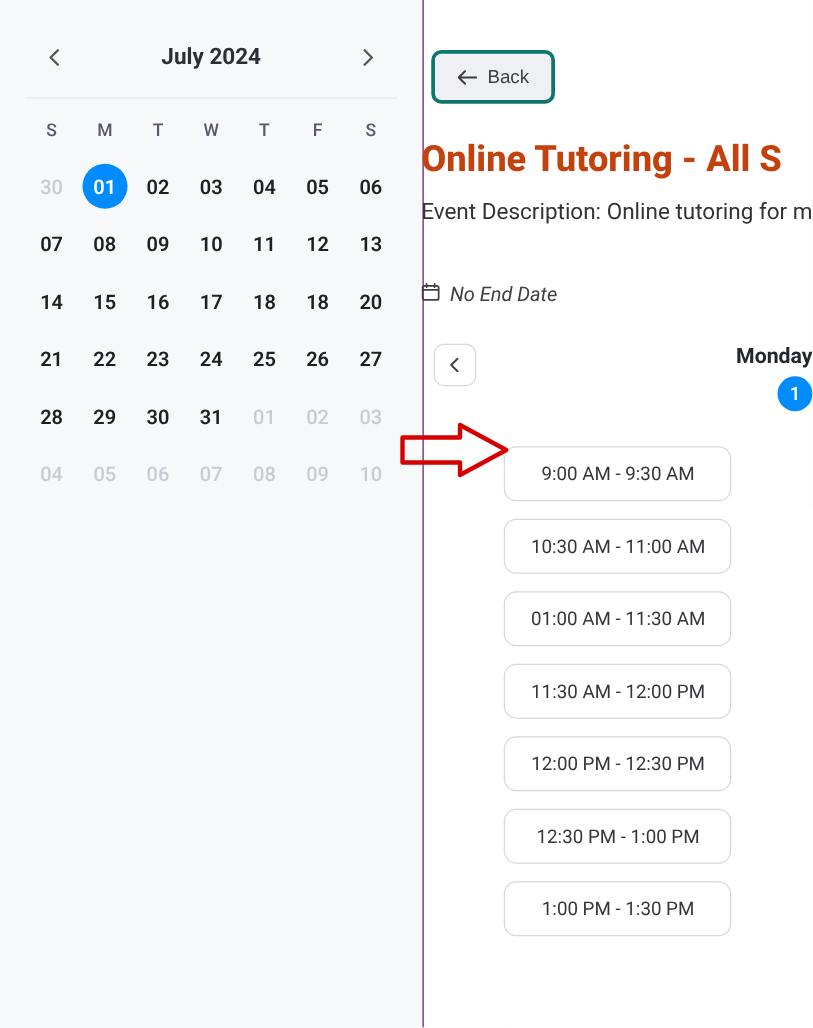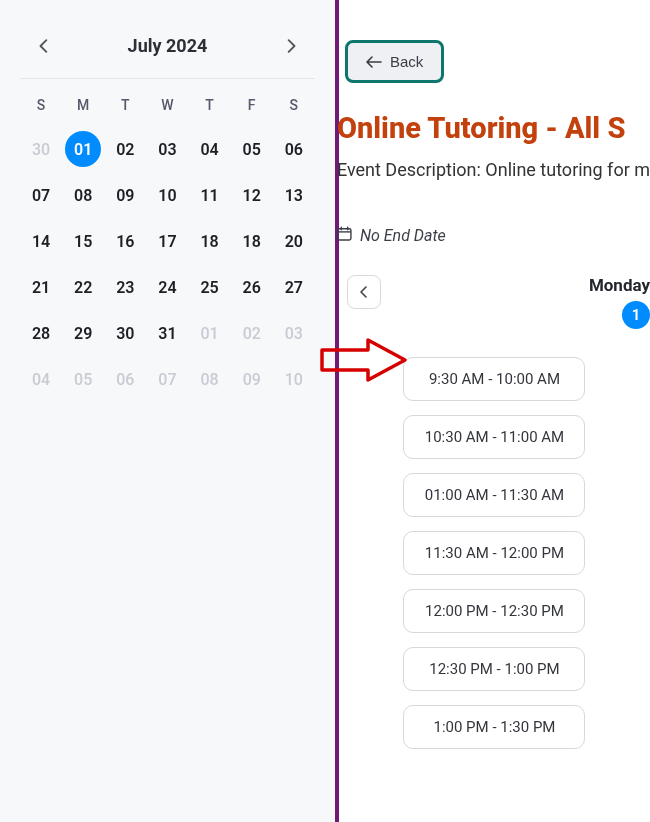--- a/index.html
+++ b/index.html
@@ -12,21 +12,21 @@
       position: relative;
     }
 
     .layout { display: flex; height: 100%; }
 
     
     .calendar-panel {
       width: 373px;
       background: #f7f8fa;
       padding: 35px 20px 20px 20px;
-      border-right: 4px solid #701a75;
+      border-right: 1px solid #701a75;
     }
     .cal-header {
       display: flex;
       align-items: center;
       justify-content: space-between;
       padding: 0 14px 22px 14px;
       border-bottom: 1px solid #e6e6e9;
     }
     .cal-nav-btn {
       width: 20px; height: 20px;
@@ -279,21 +279,21 @@
       <div class="day-prev-btn">
         <svg width="8" height="12" viewBox="0 0 8 12">
             <path d="M6 1 L1 6 L6 11" fill="none" stroke="currentColor" stroke-width="1.6" stroke-linecap="round" stroke-linejoin="round"></path>
           </svg>
       </div>
       <div class="day-name">Monday</div>
       <div class="day-badge">1</div>
     </div>
 
     <div class="slots" id="slots">
-        <div class="slot-btn">9:30 AM - 10:00 AM</div>
+        <div class="slot-btn">9:00 AM - 9:30 AM</div>
         <div class="slot-btn">10:30 AM - 11:00 AM</div>
         <div class="slot-btn">01:00 AM - 11:30 AM</div>
         <div class="slot-btn">11:30 AM - 12:00 PM</div>
         <div class="slot-btn">12:00 PM - 12:30 PM</div>
         <div class="slot-btn">12:30 PM - 1:00 PM</div>
         <div class="slot-btn">1:00 PM - 1:30 PM</div>
       </div>
   </div>
 </div>
 

